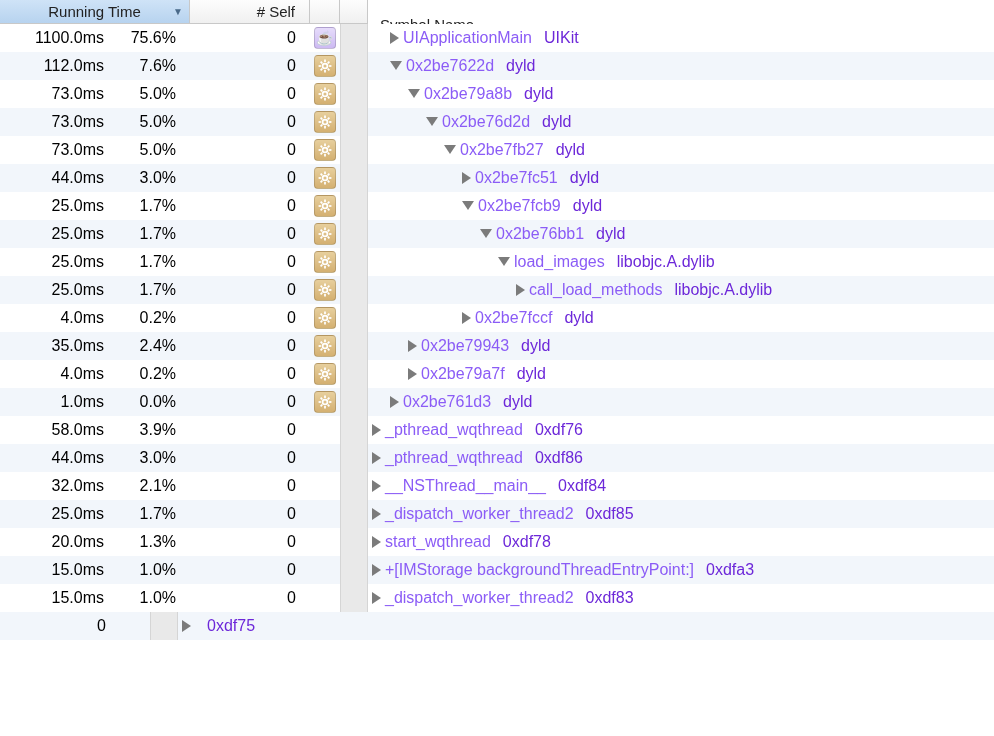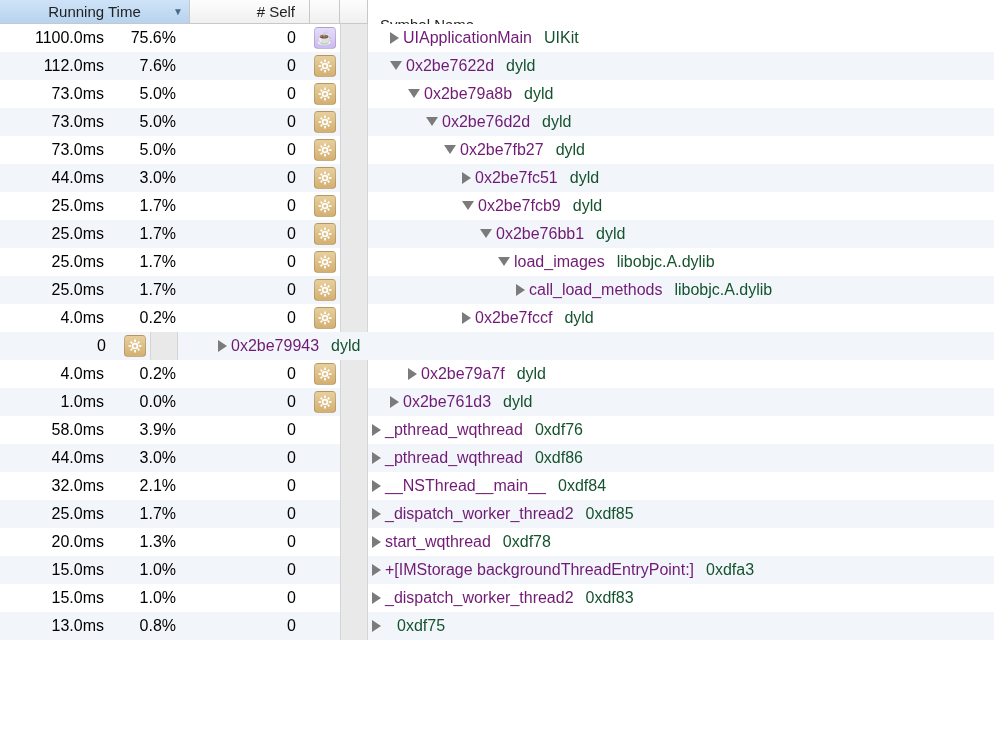--- a/index.html
+++ b/index.html
@@ -99,22 +99,22 @@
     border-top: 6px solid transparent;
     border-bottom: 6px solid transparent;
     border-left: 9px solid #7b7b7b;
   }
   .tri.open {
     border-left: 6px solid transparent;
     border-right: 6px solid transparent;
     border-top: 9px solid #7b7b7b;
     margin-bottom: 2px;
   }
-  .sym-name { color: #701a75; }
-  .sym-lib  { color: #14532d; margin-left: 12px; }
+  .sym-name { color: #8b5cf6; }
+  .sym-lib  { color: #6d28d9; margin-left: 12px; }
   .indent { display:inline-block; }
 </style>
 </head>
 <body>
 
 <div class="header">
   <div class="hcell sorted col-time">
     <span>Running Time</span>
     <span class="sort-arrow">▼</span>
   </div>
@@ -472,20 +472,24 @@
       </div>
       <div class="cell gutter"></div>
       <div class="cell symbol">
         <span class="indent" style="width: 90px;"></span>
         <span class="tri closed"></span>
         <span class="sym-name">0x2be7fccf</span>
         <span class="sym-lib">dyld</span>
       </div>
     </div>
     <div class="row">
+      <div class="cell time">
+        <span class="ms">35.0ms</span>
+        <span class="pct">2.4%</span>
+      </div>
       <div class="cell self">0</div>
       <div class="cell iconcell">
         <div class="badge badge-brown">
           <svg class="gear-svg" viewBox="0 0 24 24">
   <g fill="#ffffff">
     <circle cx="12" cy="12" r="4.2" fill="none" stroke="#ffffff" stroke-width="3"></circle>
     <g stroke="#ffffff" stroke-width="3">
       <line x1="12" y1="1" x2="12" y2="5"></line>
       <line x1="12" y1="19" x2="12" y2="23"></line>
       <line x1="1" y1="12" x2="5" y2="12"></line>
@@ -672,24 +676,20 @@
       <div class="cell iconcell"></div>
       <div class="cell gutter"></div>
       <div class="cell symbol">
         <span class="indent" style="width: 0px;"></span>
         <span class="tri closed"></span>
         <span class="sym-name">_dispatch_worker_thread2</span>
         <span class="sym-lib">0xdf83</span>
       </div>
     </div>
     <div class="row">
-      <div class="cell time">
-        <span class="ms">13.0ms</span>
-        <span class="pct">0.8%</span>
-      </div>
       <div class="cell self">0</div>
       <div class="cell iconcell"></div>
       <div class="cell gutter"></div>
       <div class="cell symbol">
         <span class="indent" style="width: 0px;"></span>
         <span class="tri closed"></span>
         <span class="sym-lib">0xdf75</span>
       </div>
     </div>
   </div>

